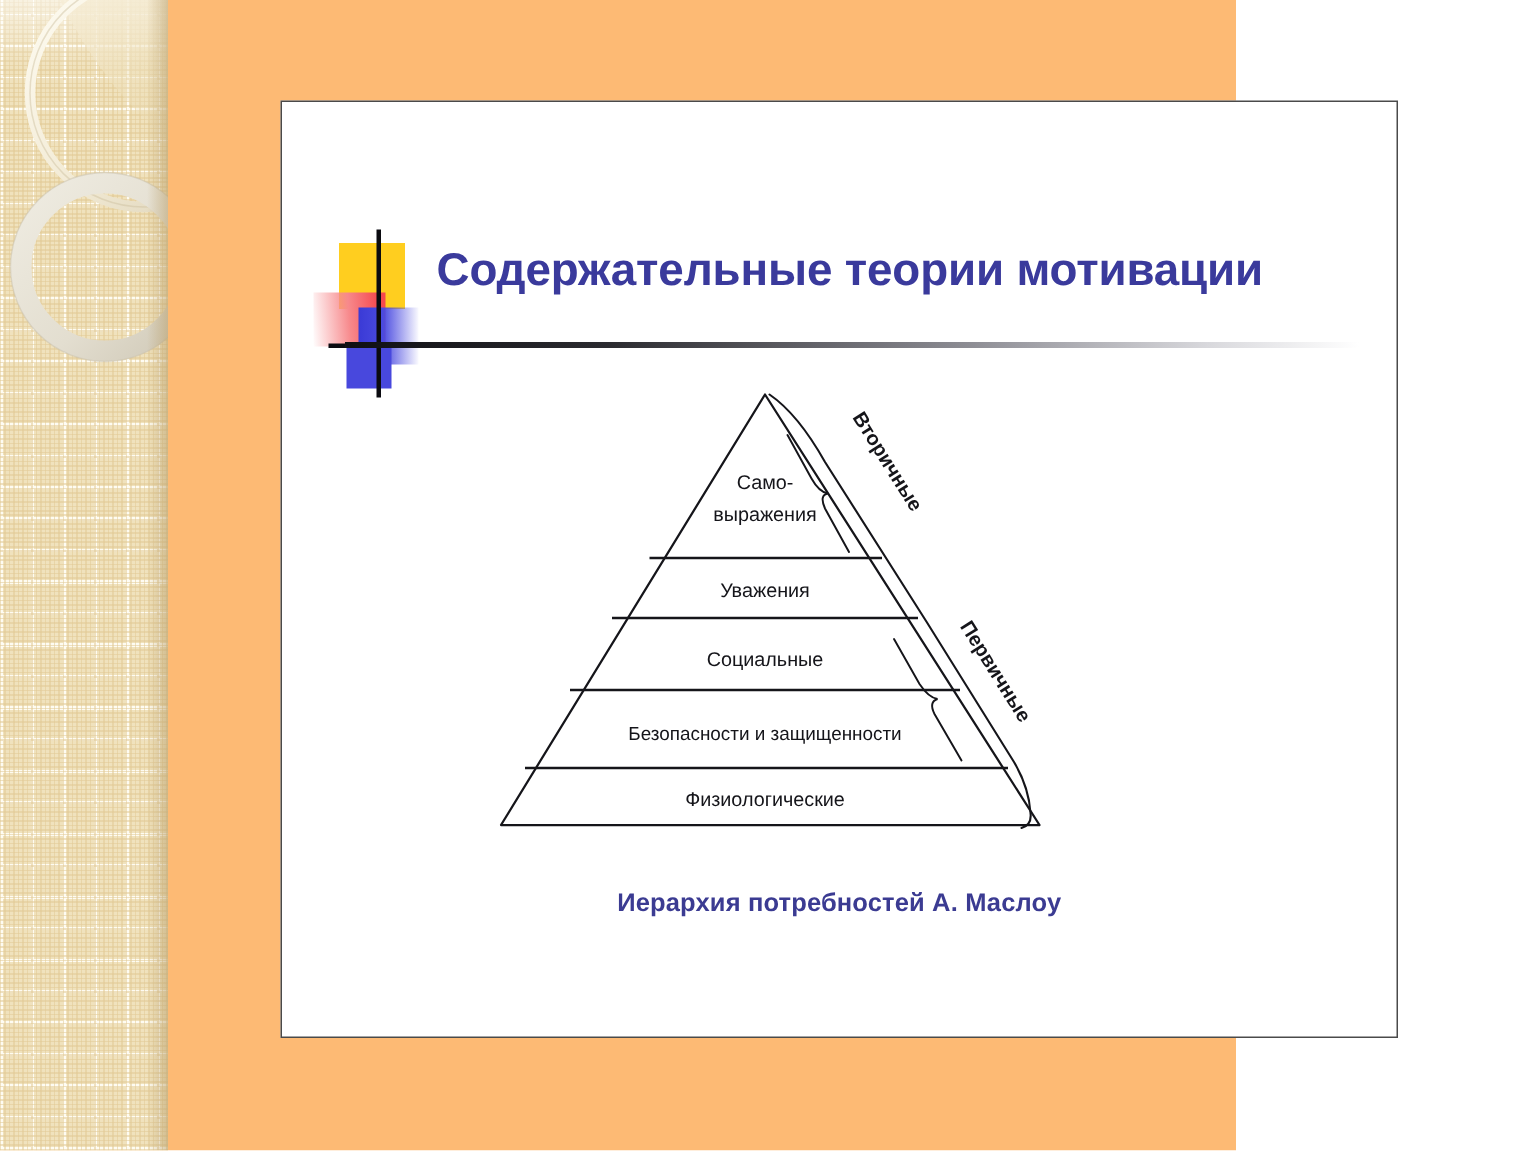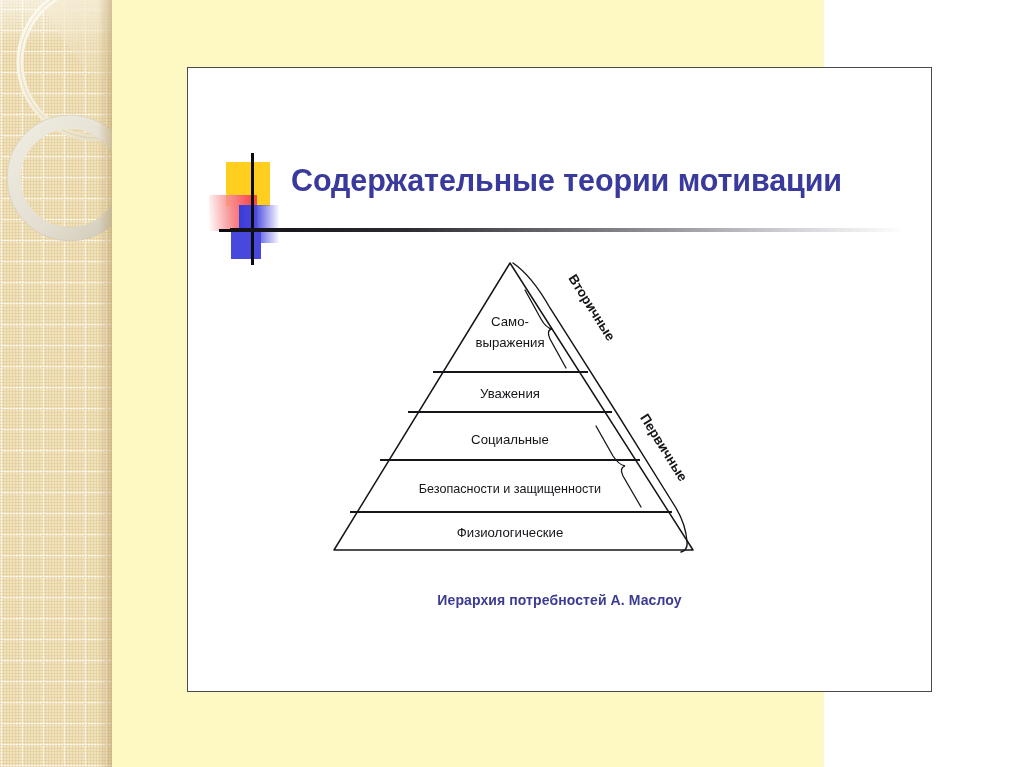--- a/index.html
+++ b/index.html
@@ -15,21 +15,21 @@
     background: #ffffff;
     position: relative;
   }
 
   
   #slide {
     position: absolute;
     inset: 0;
     width: 824px;
     height: 767px;
-    background: #fef9c3;
+    background: #fdba74;
   }
 
   
   #sidebar {
     position: absolute;
     left: 0;
     top: 0;
     width: 112px;
     height: 767px;
     overflow: hidden;
@@ -180,21 +180,21 @@
     height: 320px;
   }
 
   
   #caption {
     position: absolute;
     left: 187px;
     top: 592px;
     width: 745px;
     text-align: center;
-    font-size: 14px;
+    font-size: 17px;
     font-weight: 700;
     color: #3b3b92;
     letter-spacing: 0.1px;
   }
 
   .pyr-label {
     font-family: "Liberation Sans", sans-serif;
     font-size: 13.2px;
     fill: #15151a;
   }

